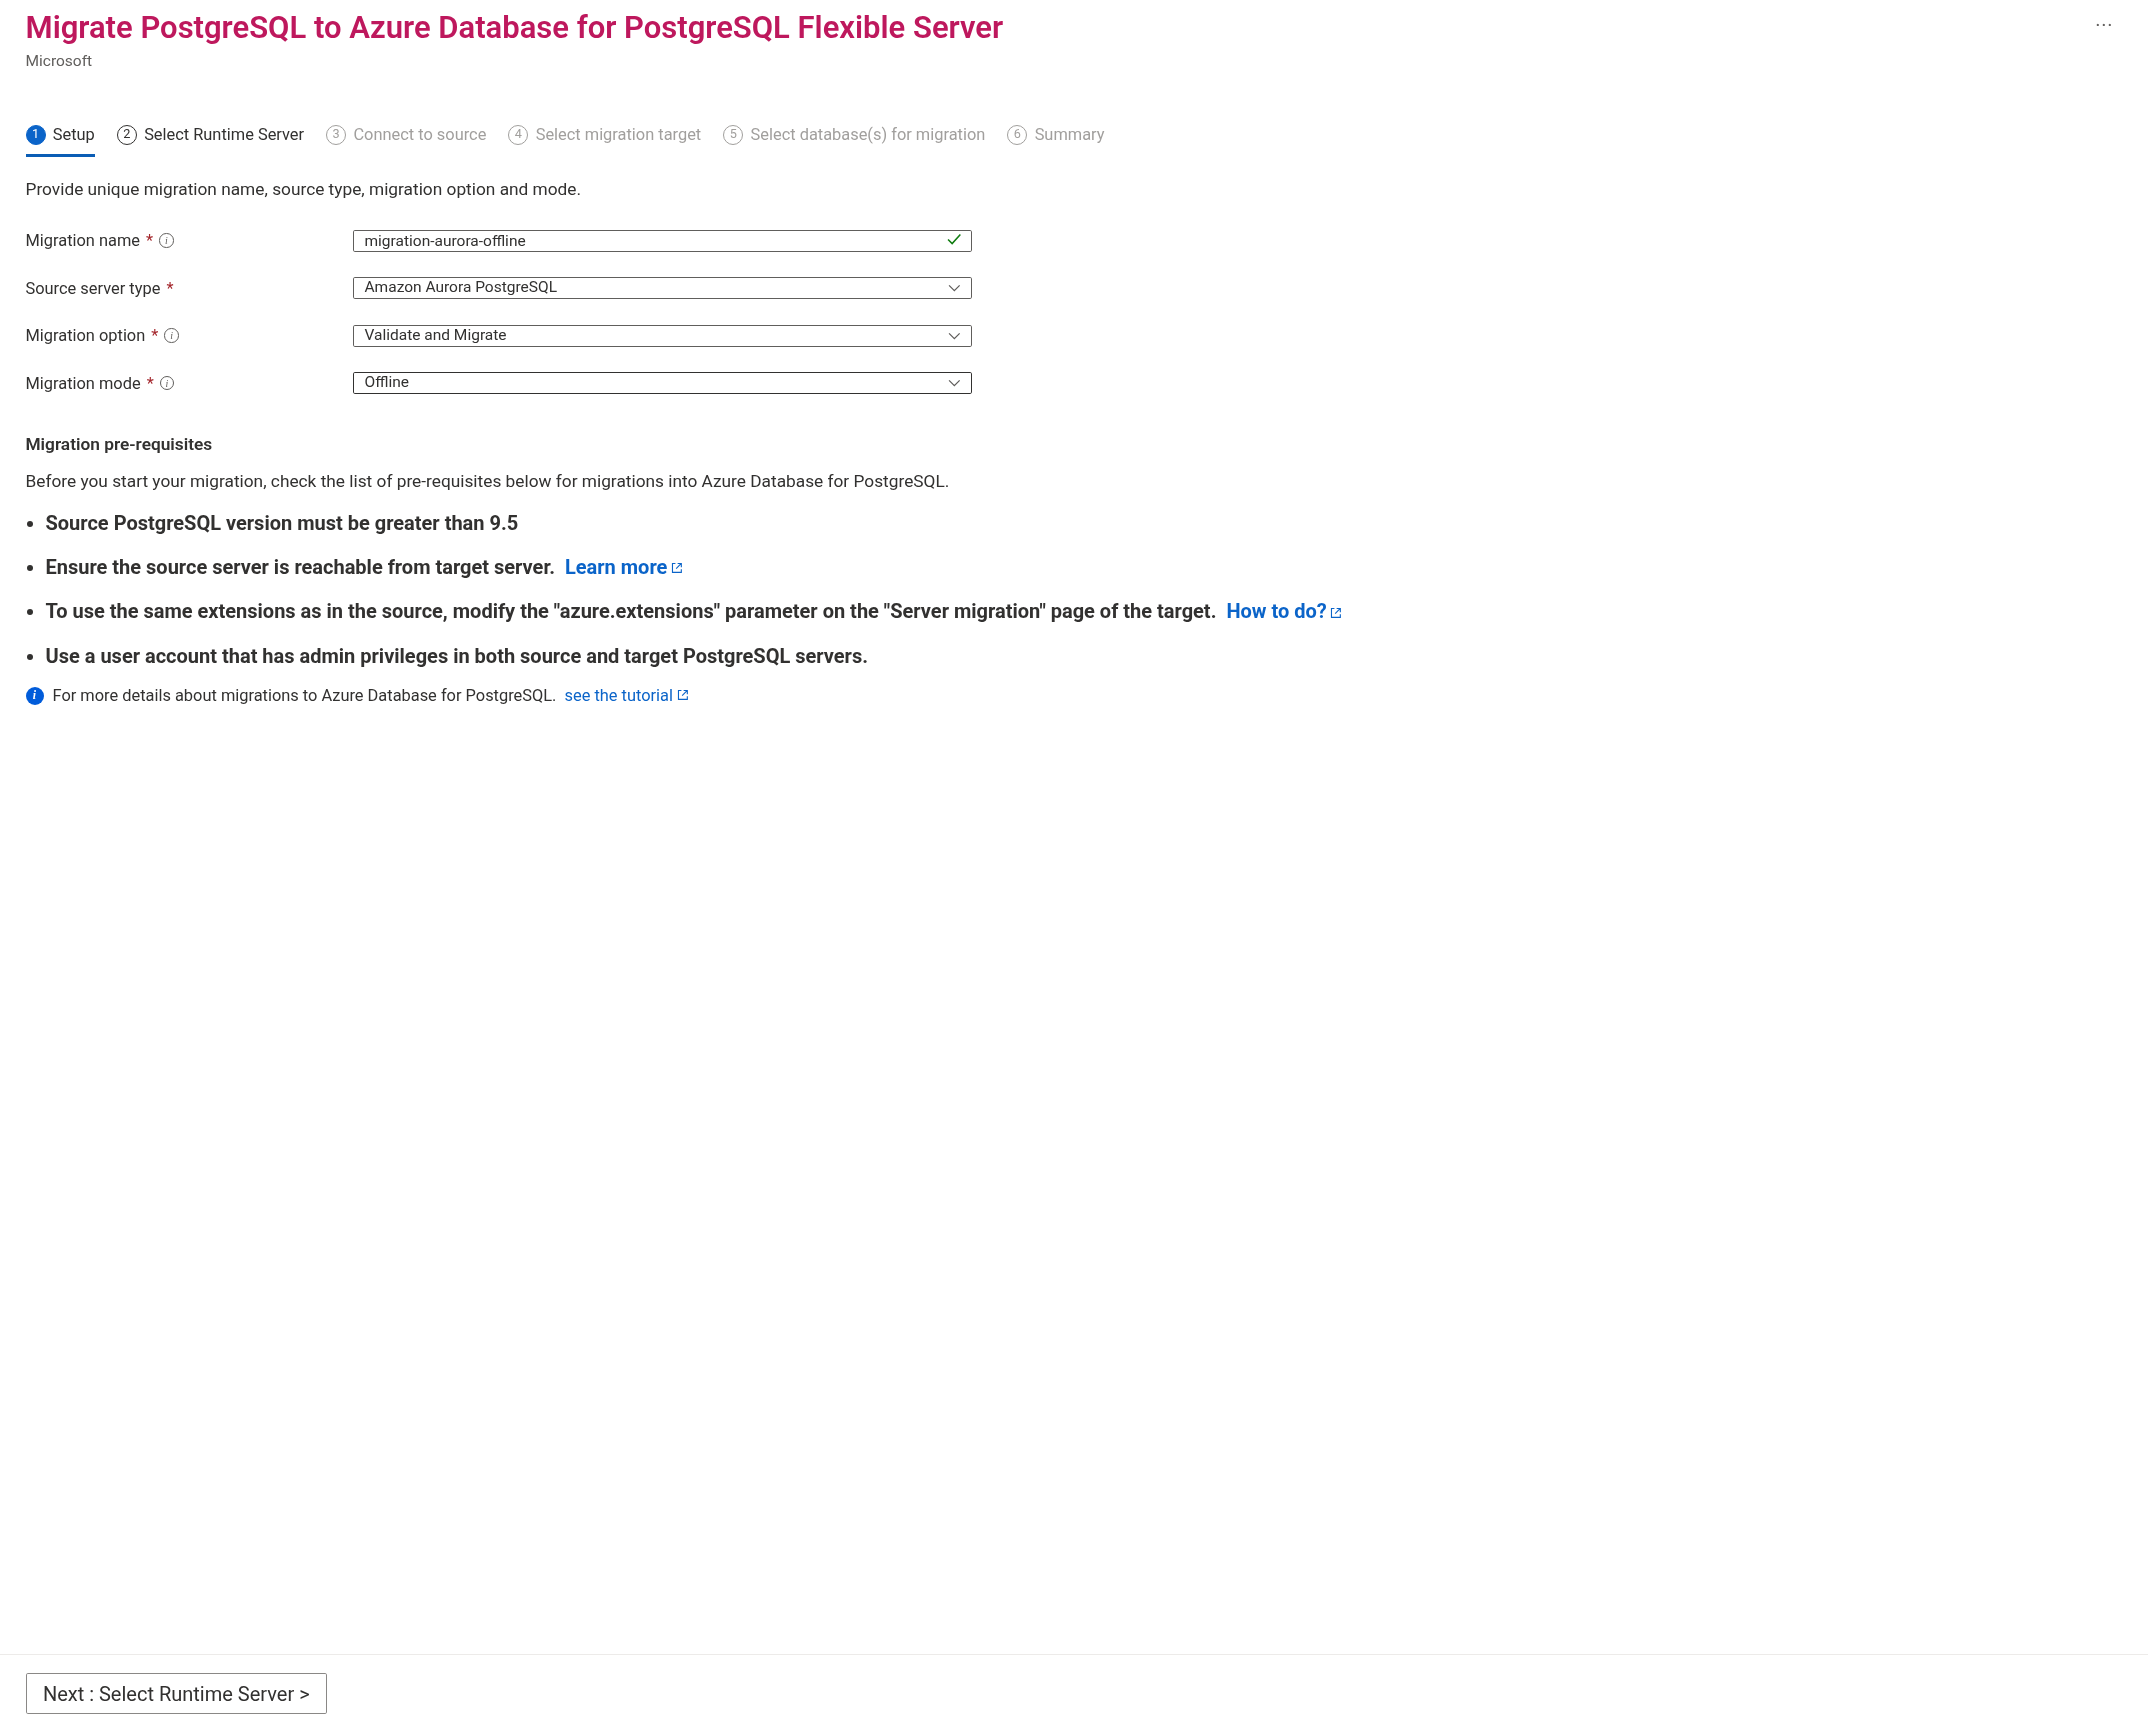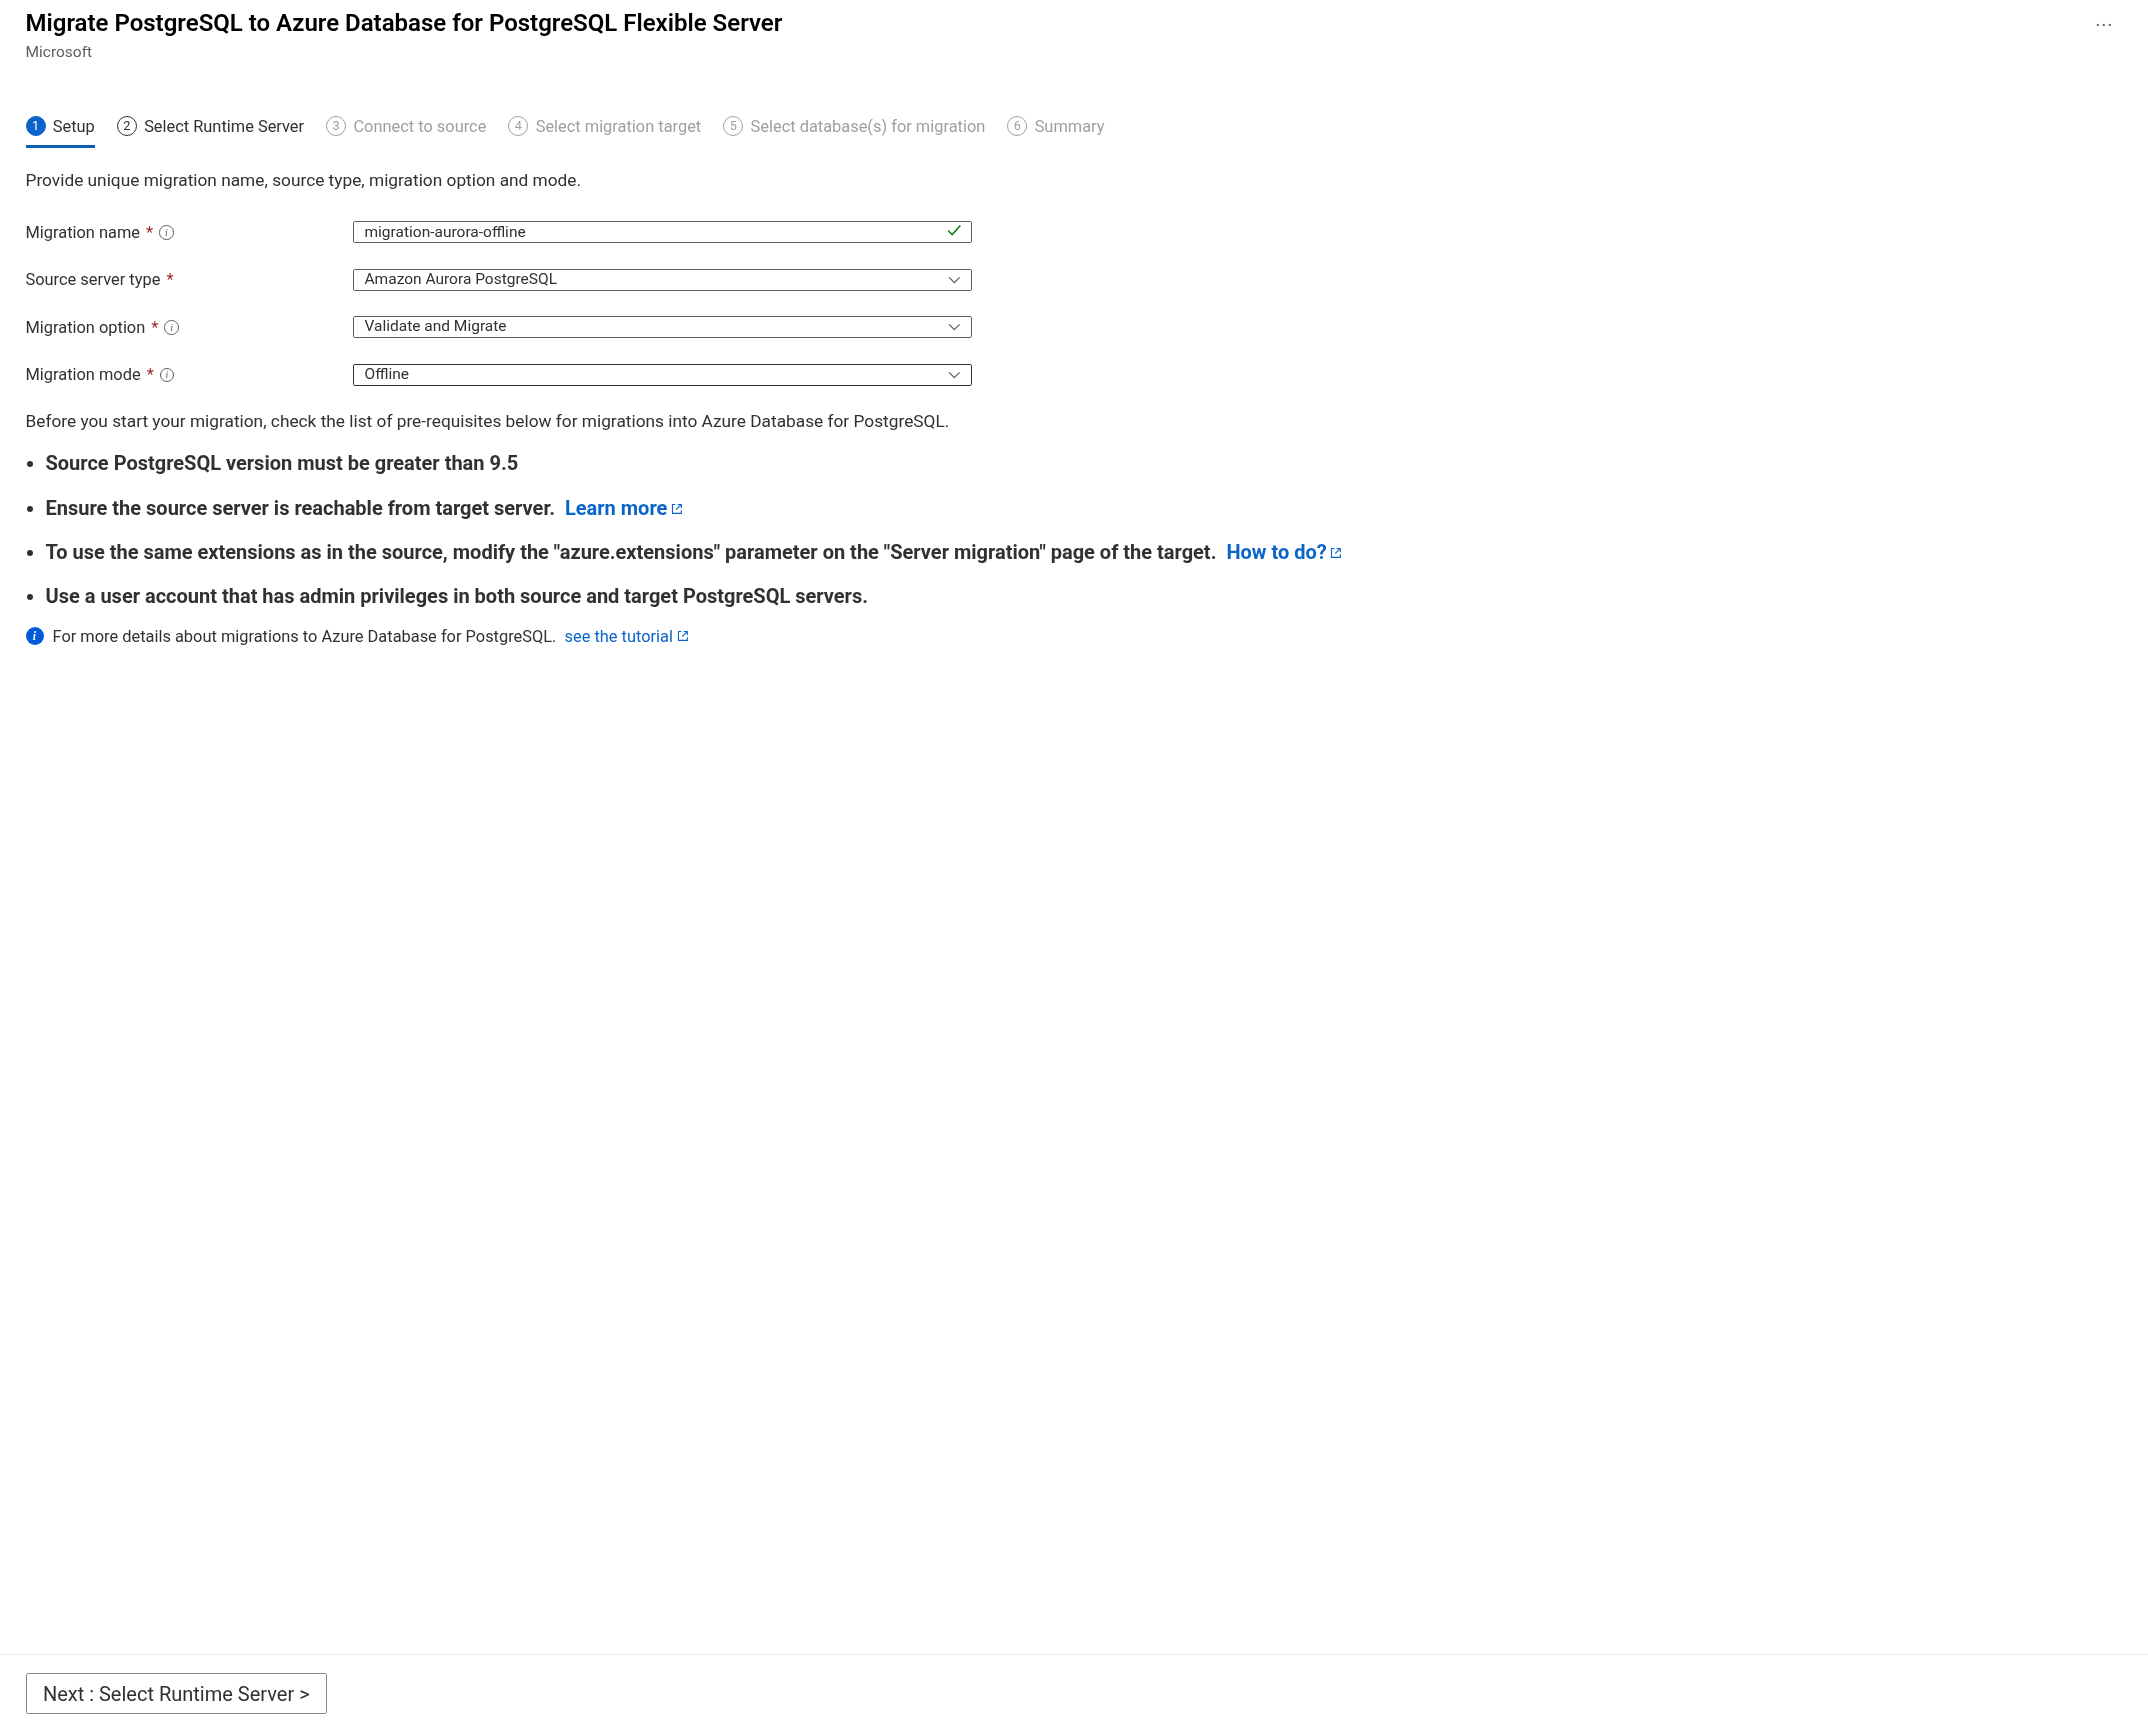--- a/index.html
+++ b/index.html
@@ -13,23 +13,23 @@
   }
   .page {
     padding: 9px 25.5px 0 25.5px;
   }
   .header-row {
     display: flex;
     align-items: flex-start;
     justify-content: space-between;
   }
   .page-title {
-    font-size: 24px;
+    font-size: 31px;
     font-weight: 600;
-    color: #000000;
+    color: #be185d;
     margin: 0;
     line-height: 1.2;
   }
   .more-btn {
     color: #605e5c;
     font-size: 20px;
     padding: 5.5px 9px;
     line-height: 1;
     cursor: pointer;
     letter-spacing: 0.9px;
@@ -348,20 +348,21 @@
         <span class="chevron">
           <svg width="12.7" height="12.7" viewBox="0 0 12 12">
               <path fill="none" stroke="#605e5c" stroke-width="1.2" d="M1 3.5 L6 8.5 L11 3.5"></path>
             </svg>
         </span>
       </div>
     </div>
 
   </div>
 
+  <div class="section-heading">Migration pre-requisites</div>
   <div class="prereq-intro">Before you start your migration, check the list of pre-requisites below for migrations into Azure Database for PostgreSQL.</div>
 
   <ul class="prereq-list">
     <li>Source PostgreSQL version must be greater than 9.5</li>
     <li>
       <span>Ensure the source server is reachable from target server.</span>&nbsp;
       <a class="link"><span>Learn more</span><span class="ext-icon"><svg width="11.8" height="11.8" viewBox="0 0 16 16">
               <path fill="none" stroke="#0b64c9" stroke-width="1.5" d="M6 2 H2 V14 H14 V10 M9 2 H14 V7 M14 2 L7 9"></path>
             </svg></span></a>
     </li>

